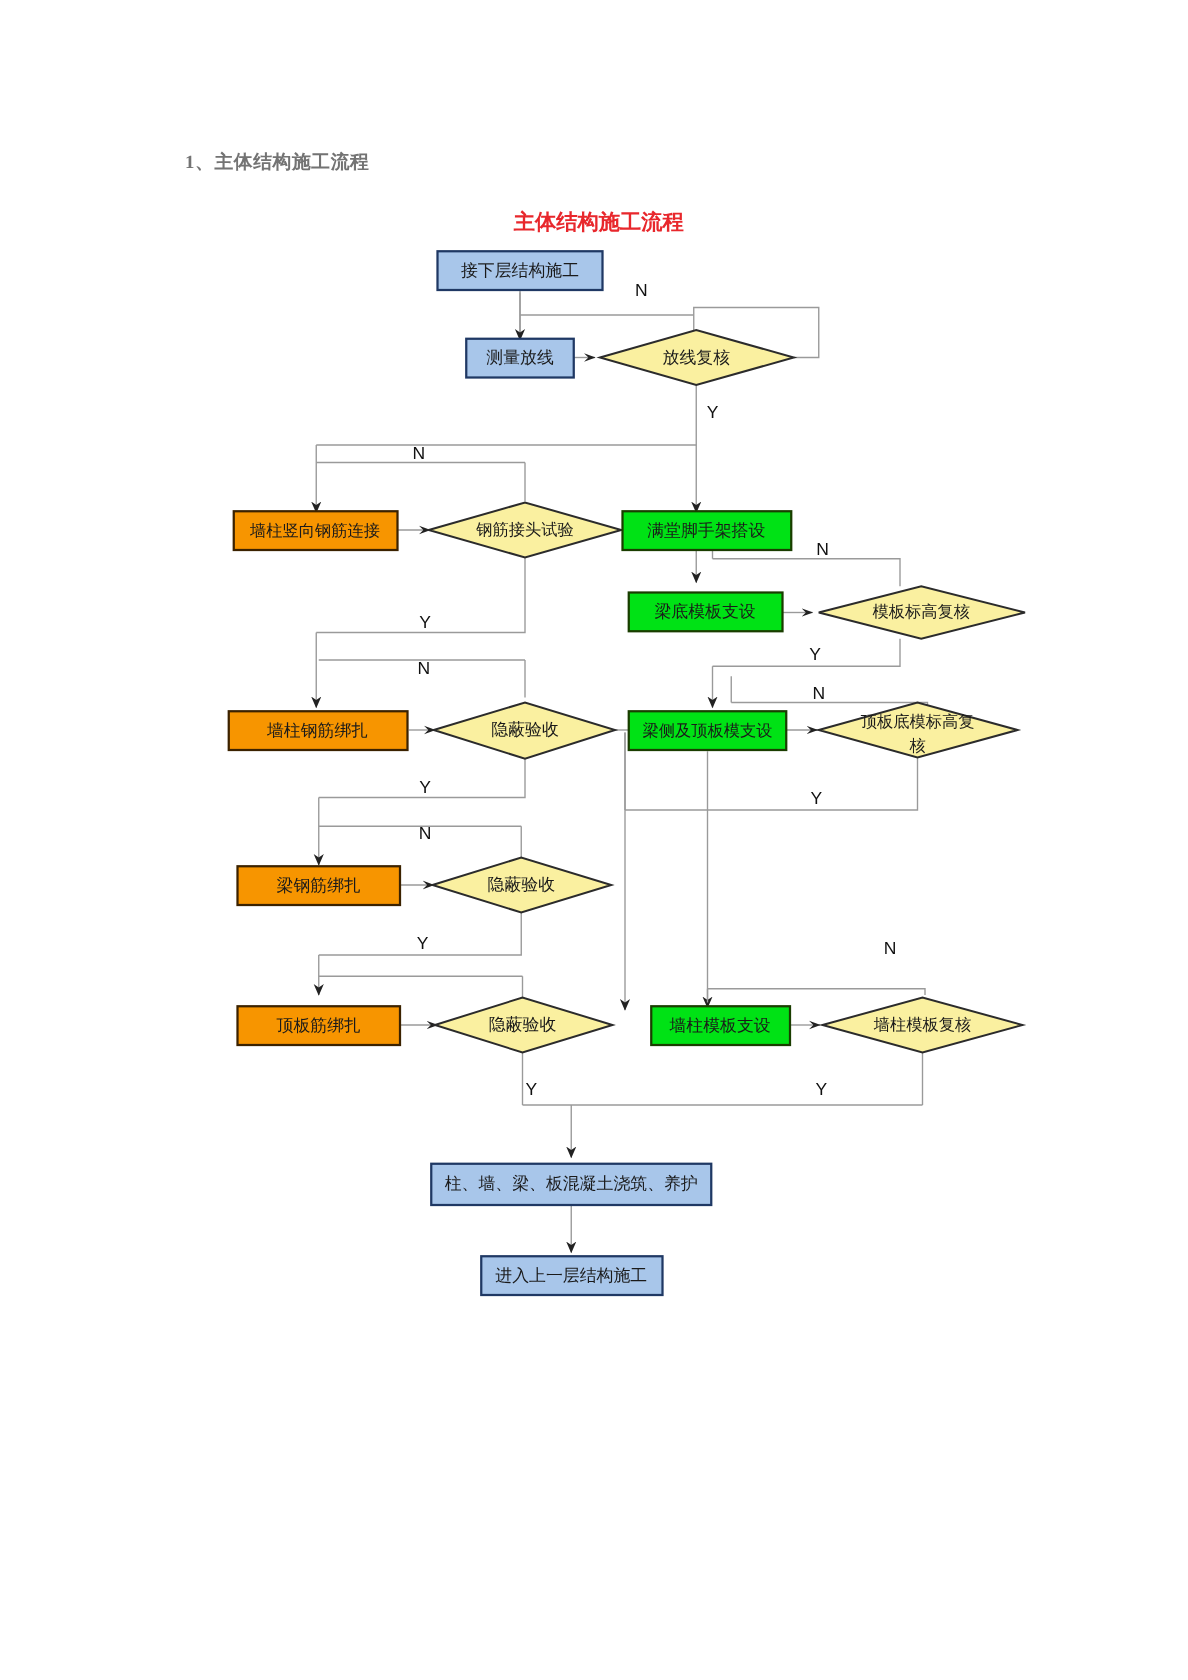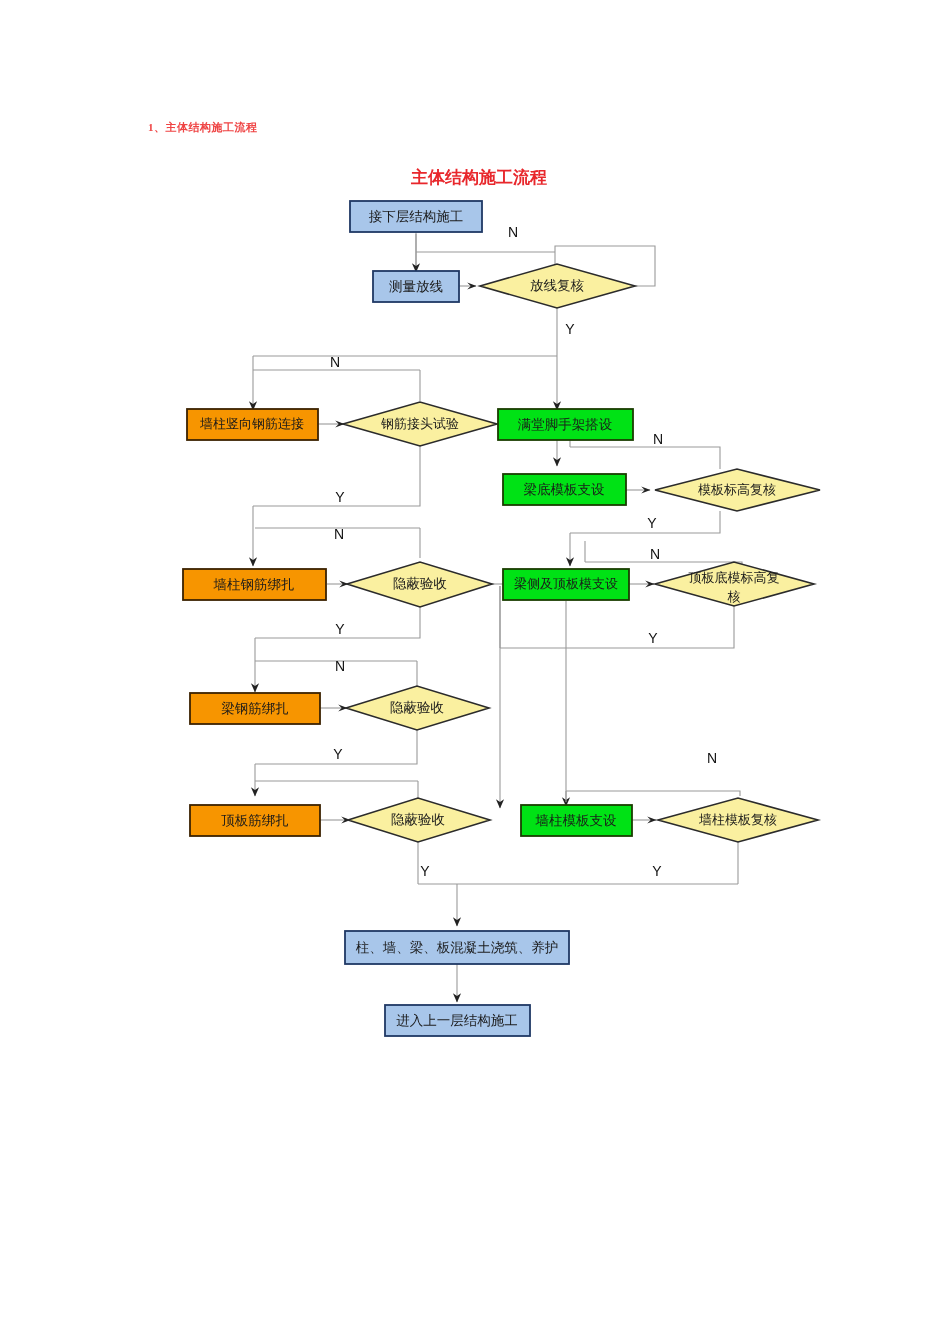--- a/index.html
+++ b/index.html
@@ -3,21 +3,21 @@
 <meta charset="utf-8">
 <style>
   html,body{margin:0;padding:0;}
   body{
     width:950px;height:1344px;background:#ffffff;
     font-family:"Liberation Serif","DejaVu Serif",serif;
     position:relative;overflow:hidden;
   }
   #heading{
     position:absolute;left:148px;top:120px;
-    font-size:11px;color:#ef4444;font-weight:bold;
+    font-size:15px;color:#737373;font-weight:bold;
     letter-spacing:.5px;white-space:nowrap;
   }
   #chart-wrap{position:absolute;left:0;top:6px;width:764px;height:1344px;}
   svg{display:block;}
   .nodetext{
     font-family:"Liberation Serif","DejaVu Serif",serif;
     font-size:13.5px;fill:#1a1a1a;text-anchor:middle;
     dominant-baseline:middle;
   }
   .nodetext.small{font-size:13px;}

